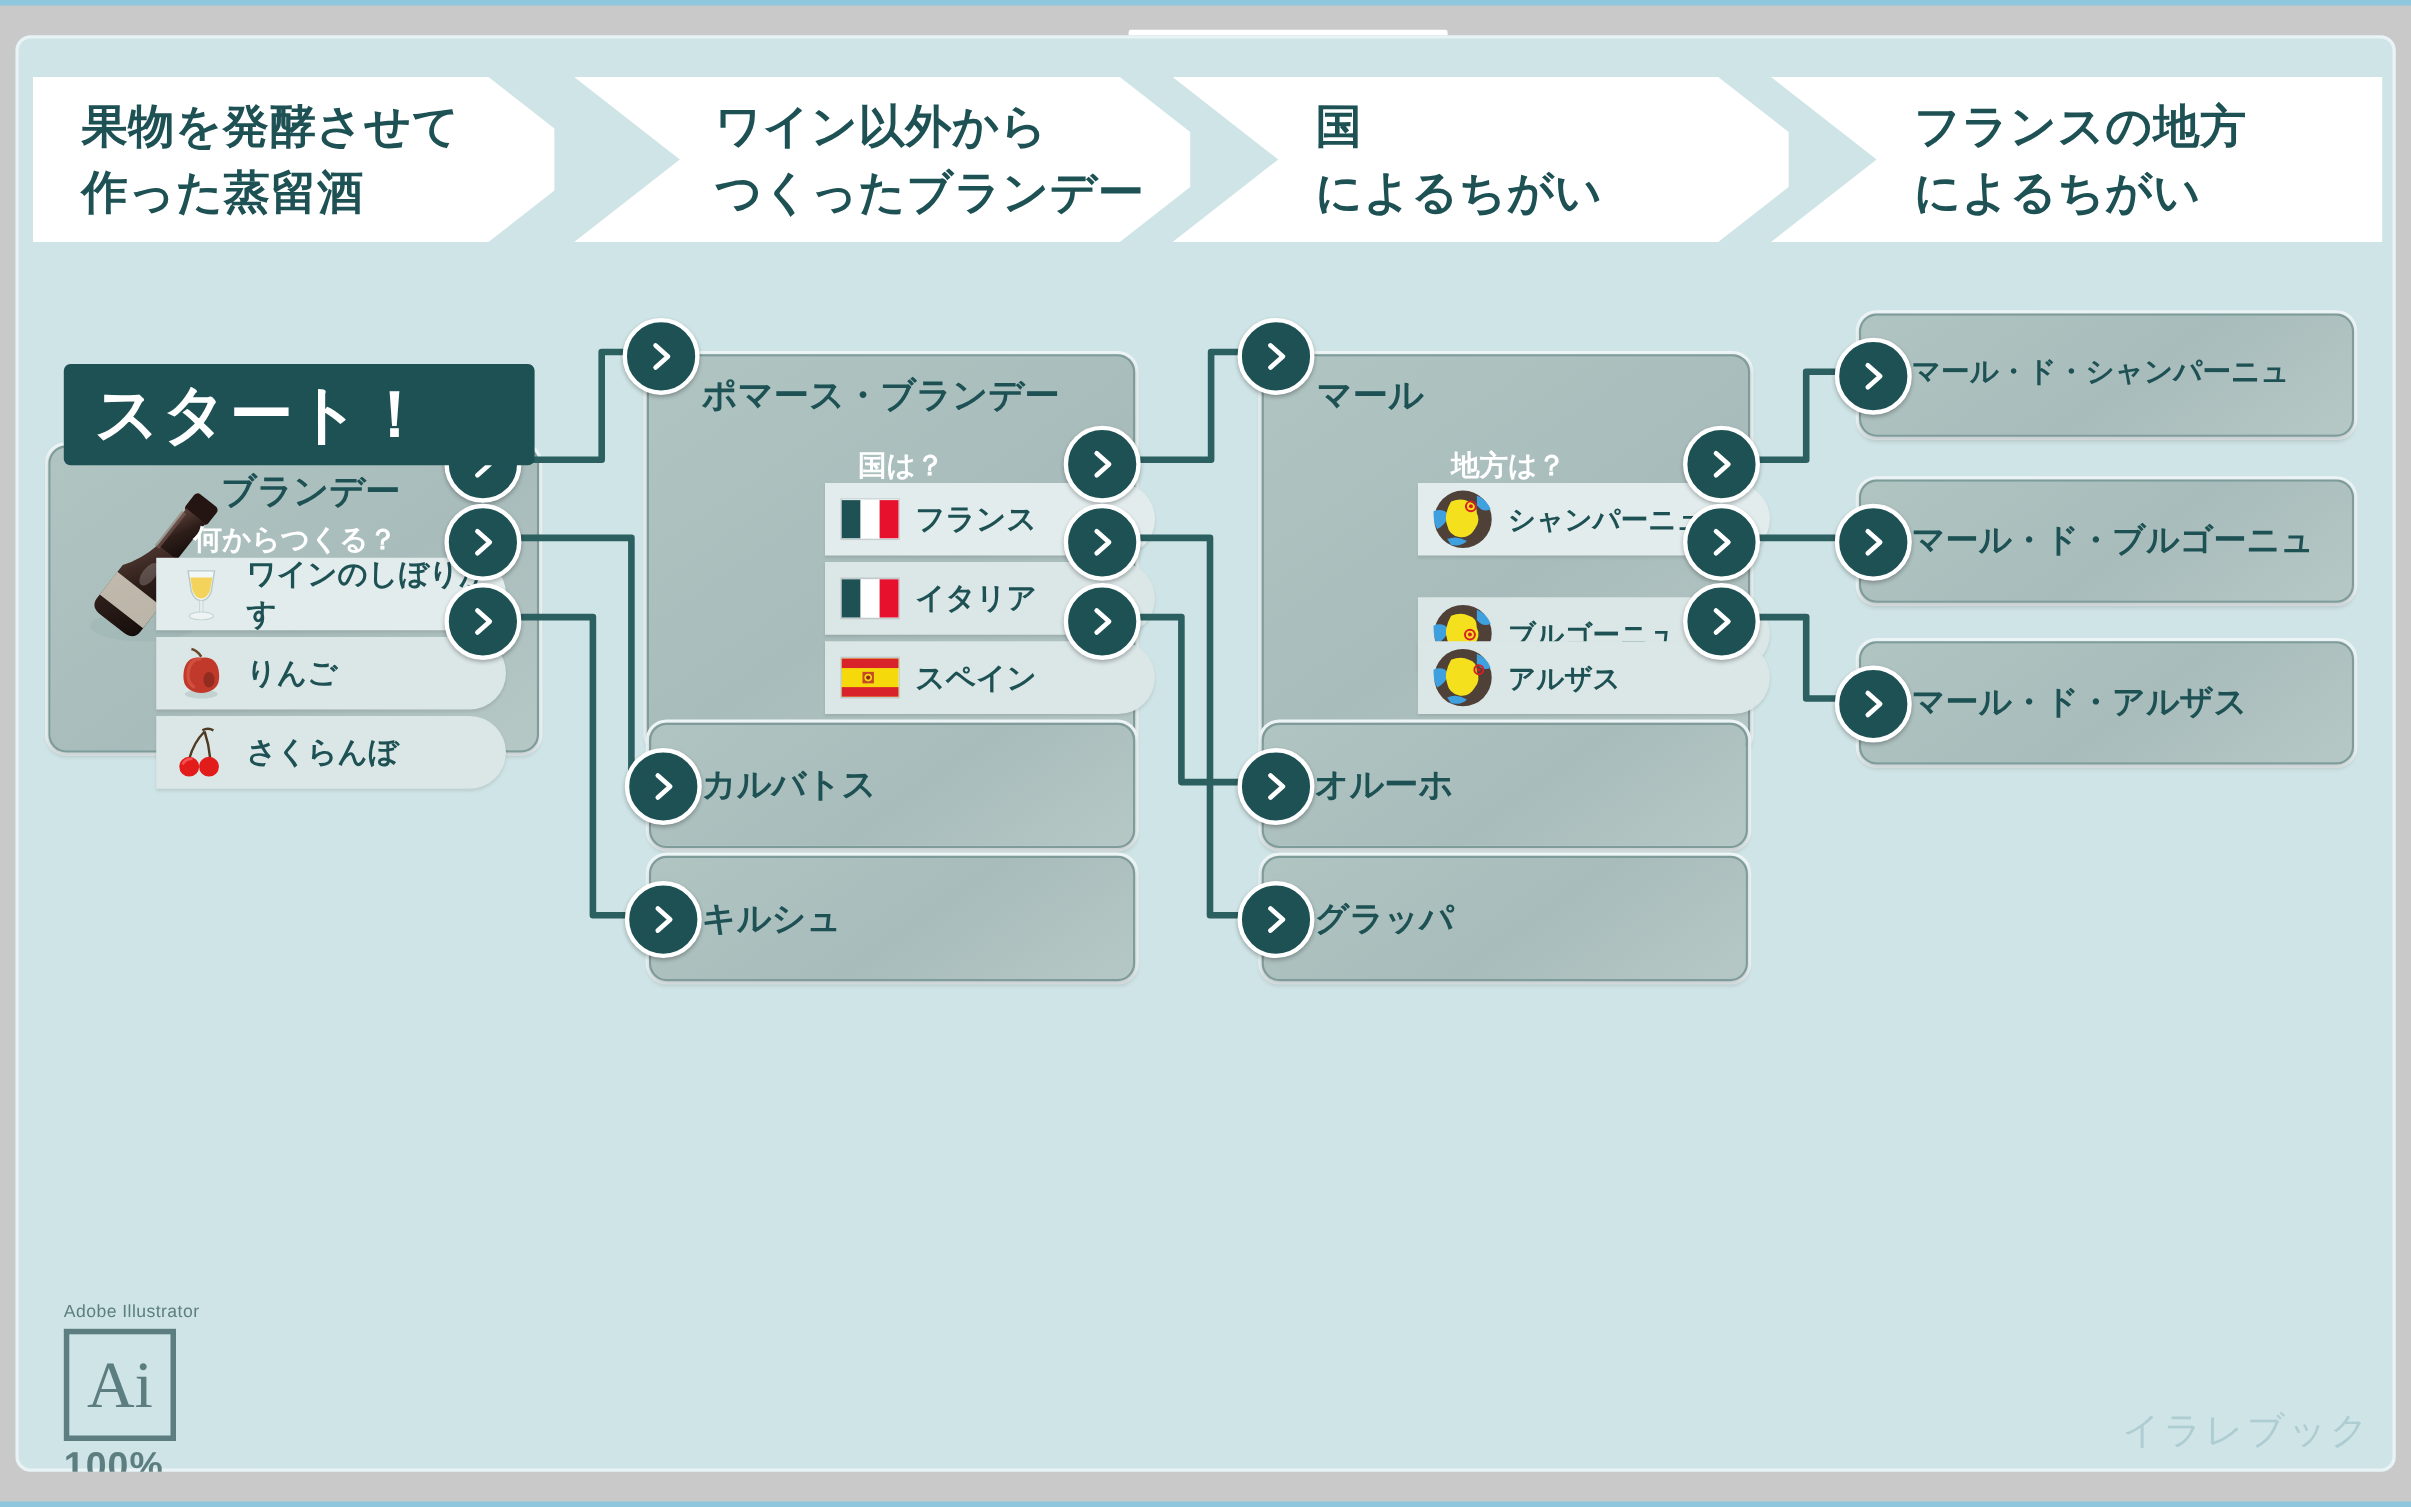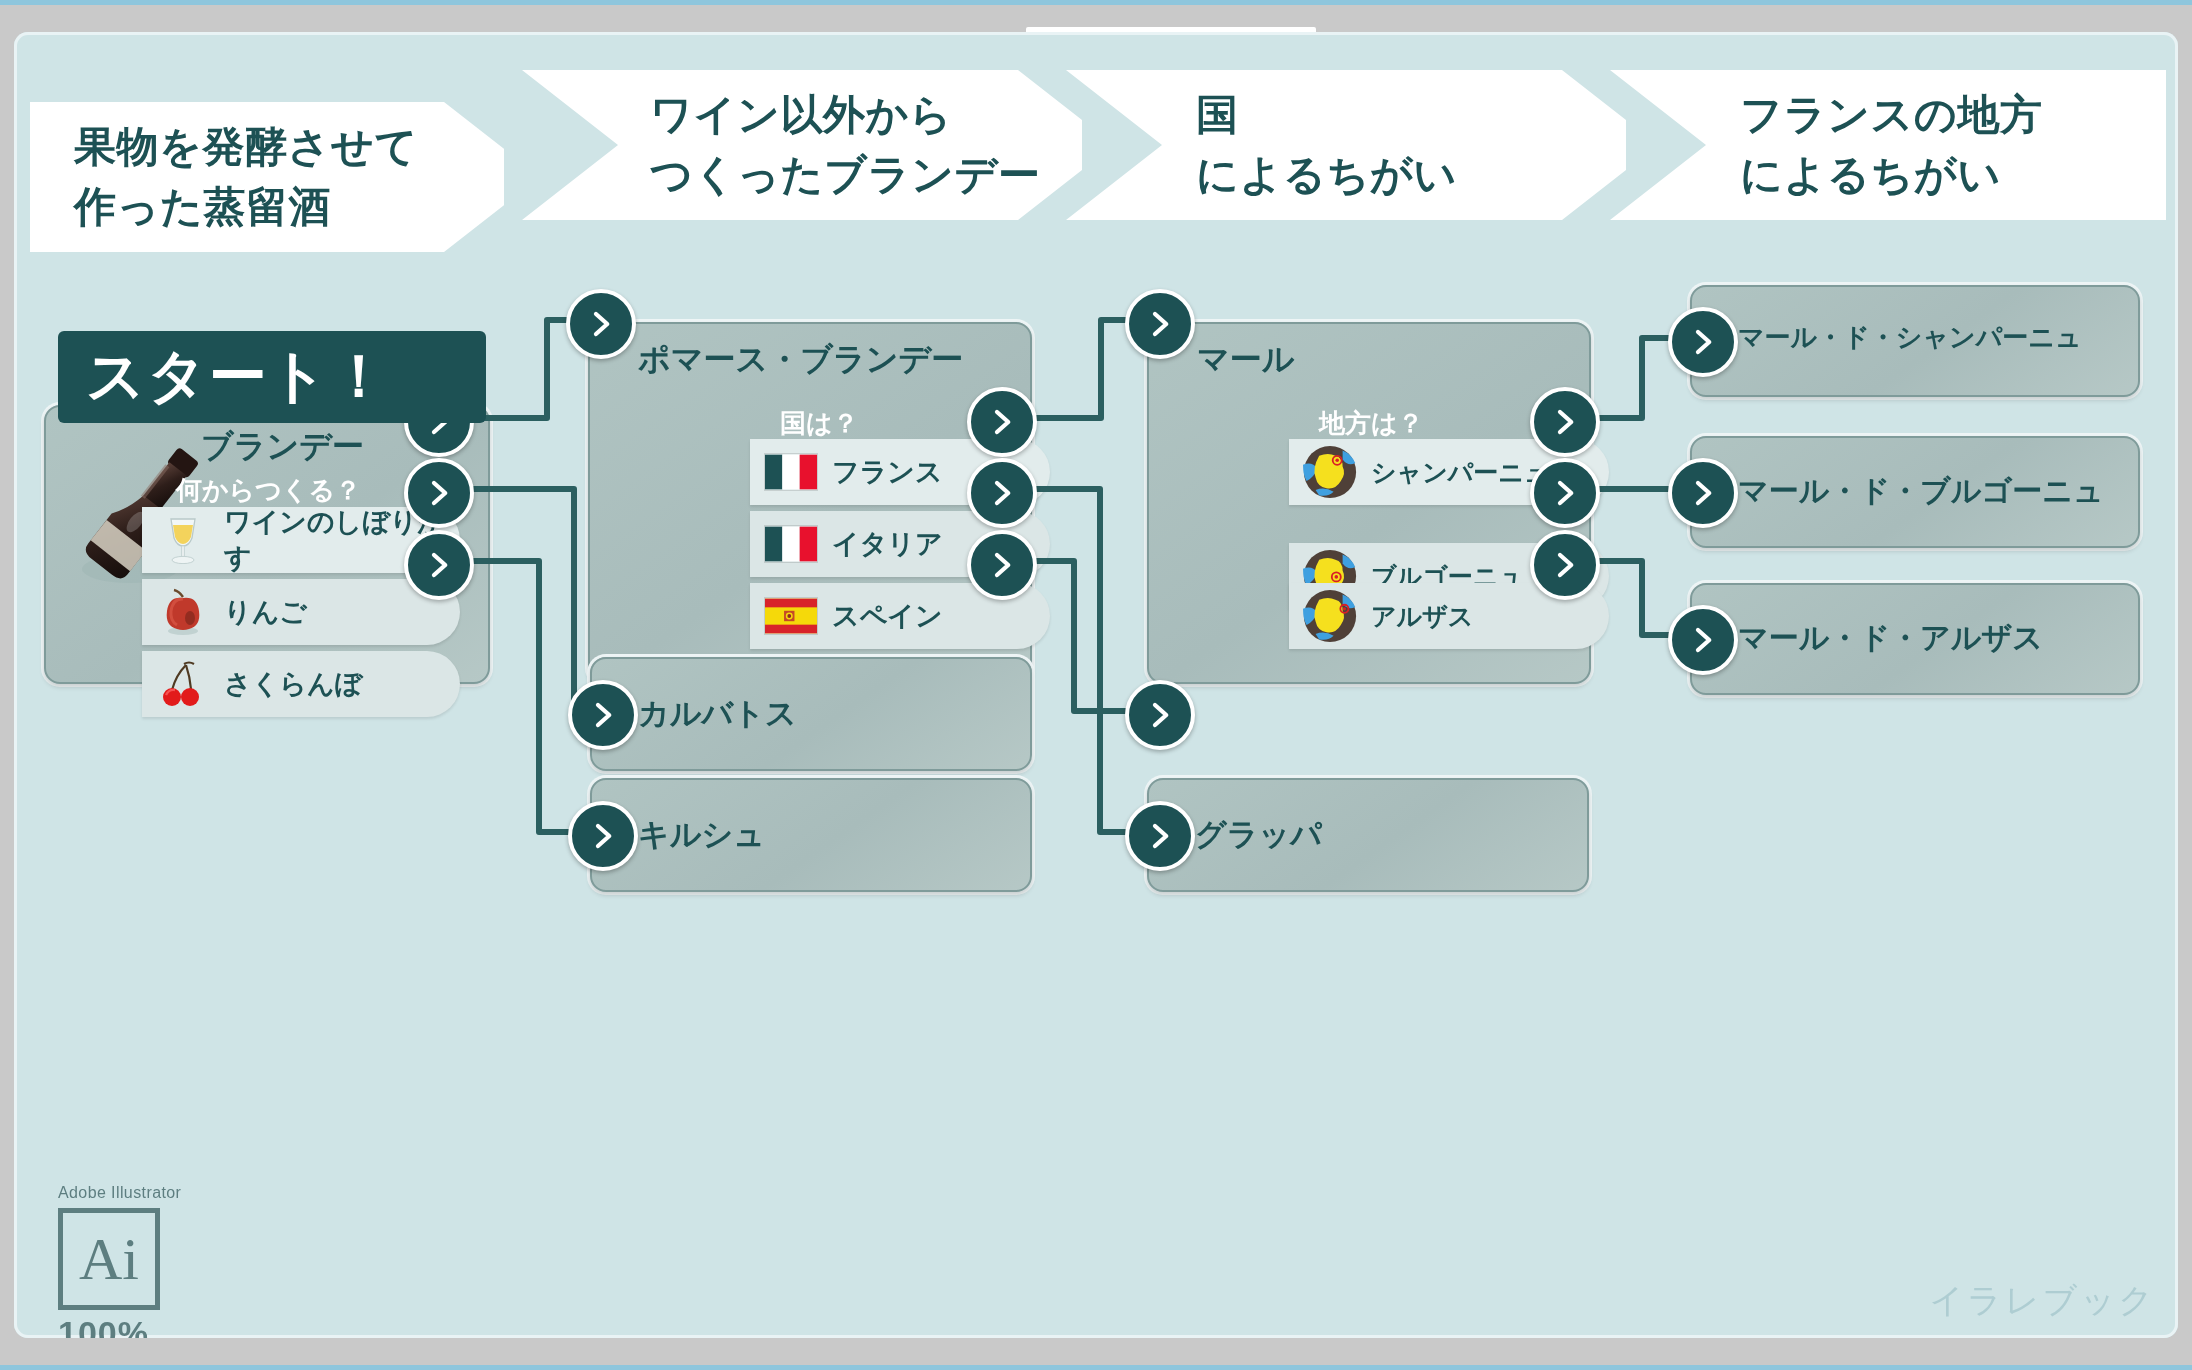--- a/index.html
+++ b/index.html
@@ -17,21 +17,21 @@
   #tab-top{left:1026px;top:27px;width:290px;height:11px;border-radius:2px;}
   #tab-bottom{left:1016px;top:1322px;width:310px;height:12px;border-radius:2px;}
 
   
   #banners{position:absolute;left:0;top:4px;width:2164px;height:220px;}
   .banner{position:absolute;top:34px;height:150px;background:#ffffff;
           display:flex;align-items:center;}
   .banner .btxt{color:#1d5154;font-size:42px;font-weight:bold;line-height:1.42;
                 white-space:pre-line;letter-spacing:.5px;}
   .banner.b1{left:16px;width:474px;
-    clip-path:polygon(0 0, 414px 0, 510px 50%, 414px 100%, 0 100%);margin-top:32px;}
+    clip-path:polygon(0 0, 414px 0, 510px 50%, 414px 100%, 0 100%);}
   .banner.b2{left:508px;width:560px;
     clip-path:polygon(0 0, 496px 0, 592px 50%, 496px 100%, 0 100%, 96px 50%);}
   .banner.b3{left:1052px;width:560px;
     clip-path:polygon(0 0, 496px 0, 592px 50%, 496px 100%, 0 100%, 96px 50%);}
   .banner.b4{left:1596px;width:556px;
     clip-path:polygon(0 0, 556px 0, 556px 100%, 0 100%, 96px 50%);}
   .banner.b1 .btxt{margin-left:44px;}
   .banner.b2 .btxt{margin-left:128px;}
   .banner.b3 .btxt{margin-left:130px;}
   .banner.b4 .btxt{margin-left:130px;}
@@ -380,20 +380,23 @@
 
     <div class="card" style="left:576px;top:746px;width:438px;height:110px;font-family:Liberation Mono, monospace;">
       <div class="card-title" style="left:46px;top:34px;font-size:31px;">キルシュ</div>
     </div>
     <div class="chev" style="left:554px;top:769px;">
       <svg viewBox="0 0 24 24" fill="none" stroke="#fff" stroke-width="3.4" stroke-linecap="round" stroke-linejoin="round">
           <polyline points="8,4 17,12 8,20"></polyline>
         </svg>
     </div>
 
+    <div class="card" style="left:1133px;top:625px;width:438px;height:110px;">
+      <div class="card-title" style="left:46px;top:34px;font-size:31px;">オルーホ</div>
+    </div>
     <div class="chev" style="left:1111px;top:648px;">
       <svg viewBox="0 0 24 24" fill="none" stroke="#fff" stroke-width="3.4" stroke-linecap="round" stroke-linejoin="round">
           <polyline points="8,4 17,12 8,20"></polyline>
         </svg>
     </div>
 
     <div class="card" style="left:1133px;top:746px;width:438px;height:110px;">
       <div class="card-title" style="left:46px;top:34px;font-size:31px;">グラッパ</div>
     </div>
     <div class="chev" style="left:1111px;top:769px;">

